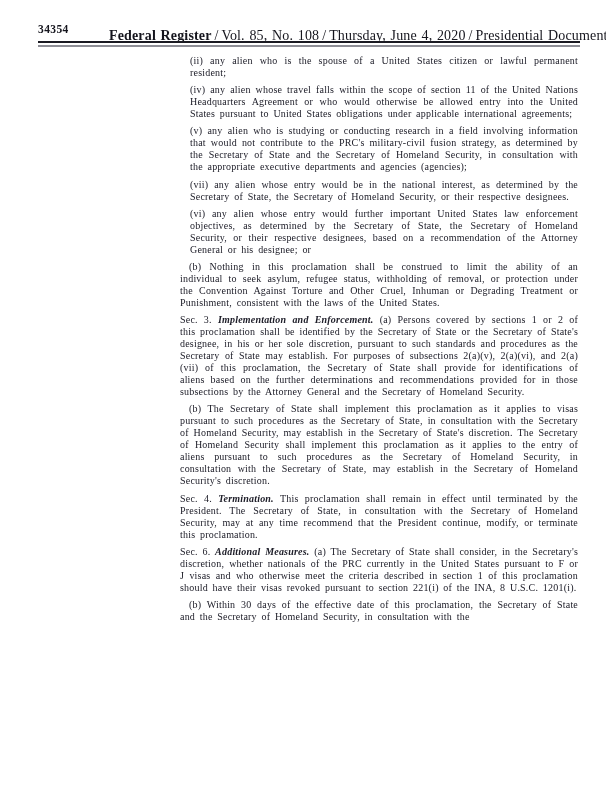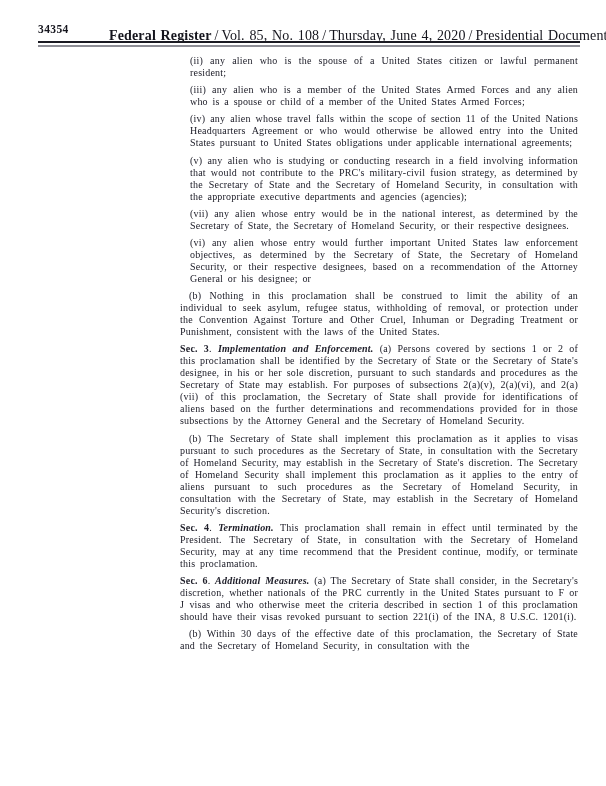--- a/index.html
+++ b/index.html
@@ -60,41 +60,40 @@
     line-height: 12px;
     color: #20202b;
     text-align: justify;
     letter-spacing: 0.2px;
     word-spacing: 2px;
   }
   p.para { margin: 0 0 5.2px 0; padding: 0; }
   p.sub { margin-left: 10px; }
   p.lettered { text-indent: 9px; }
   p.section { }
-  .bold { font-weight: bold; }
+  .bold { font-weight: normal; }
   .italic { font-style: italic; font-weight: bold; }
   .normal { }
 </style>
 </head>
 <body>
 
 <div class="page">
 
   <div class="header-pagenum">34354</div>
 
   <div class="header-title">
     <span class="bold">Federal Register</span><span> / Vol. 85, No. 108 / Thursday, June 4, 2020 / Presidential Documents</span>
   </div>
 
   <div class="rule-black"></div>
   <div class="rule-gray"></div>
 
   <div class="doc-body">
       <p class="para sub"><span class="normal">(ii) any alien who is the spouse of a United States citizen or lawful permanent resident;</span></p>
-      <p class="para sub"><span class="normal">(iii) any alien who is a member of the United States Armed Forces and any alien who is a spouse or child of a member of the United States Armed Forces;</span></p>
       <p class="para sub"><span class="normal">(iv) any alien whose travel falls within the scope of section 11 of the United Nations Headquarters Agreement or who would otherwise be allowed entry into the United States pursuant to United States obligations under applicable international agreements;</span></p>
       <p class="para sub"><span class="normal">(v) any alien who is studying or conducting research in a field involving information that would not contribute to the PRC's military-civil fusion strategy, as determined by the Secretary of State and the Secretary of Homeland Security, in consultation with the appropriate executive departments and agencies (agencies);</span></p>
       <p class="para sub"><span class="normal">(vii) any alien whose entry would be in the national interest, as determined by the Secretary of State, the Secretary of Homeland Security, or their respective designees.</span></p>
       <p class="para sub"><span class="normal">(vi) any alien whose entry would further important United States law enforcement objectives, as determined by the Secretary of State, the Secretary of Homeland Security, or their respective designees, based on a recommendation of the Attorney General or his designee; or</span></p>
       <p class="para lettered"><span class="normal">(b) Nothing in this proclamation shall be construed to limit the ability of an individual to seek asylum, refugee status, withholding of removal, or protection under the Convention Against Torture and Other Cruel, Inhuman or Degrading Treatment or Punishment, consistent with the laws of the United States.</span></p>
       <p class="para section"><span class="bold">Sec. 3</span><span class="normal">. </span><span class="italic">Implementation and Enforcement.</span><span class="normal"> (a) Persons covered by sections 1 or 2 of this proclamation shall be identified by the Secretary of State or the Secretary of State's designee, in his or her sole discretion, pursuant to such standards and procedures as the Secretary of State may establish. For purposes of subsections 2(a)(v), 2(a)(vi), and 2(a)(vii) of this proclamation, the Secretary of State shall provide for identifications of aliens based on the further determinations and recommendations provided for in those subsections by the Attorney General and the Secretary of Homeland Security.</span></p>
       <p class="para lettered"><span class="normal">(b) The Secretary of State shall implement this proclamation as it applies to visas pursuant to such procedures as the Secretary of State, in consultation with the Secretary of Homeland Security, may establish in the Secretary of State's discretion. The Secretary of Homeland Security shall implement this proclamation as it applies to the entry of aliens pursuant to such procedures as the Secretary of Homeland Security, in consultation with the Secretary of State, may establish in the Secretary of Homeland Security's discretion.</span></p>
       <p class="para section"><span class="bold">Sec. 4</span><span class="normal">. </span><span class="italic">Termination.</span><span class="normal"> This proclamation shall remain in effect until terminated by the President. The Secretary of State, in consultation with the Secretary of Homeland Security, may at any time recommend that the President continue, modify, or terminate this proclamation.</span></p>
       <p class="para section"><span class="bold">Sec. 6</span><span class="normal">. </span><span class="italic">Additional Measures.</span><span class="normal"> (a) The Secretary of State shall consider, in the Secretary's discretion, whether nationals of the PRC currently in the United States pursuant to F or J visas and who otherwise meet the criteria described in section 1 of this proclamation should have their visas revoked pursuant to section 221(i) of the INA, 8 U.S.C. 1201(i).</span></p>
       <p class="para lettered"><span class="normal">(b) Within 30 days of the effective date of this proclamation, the Secretary of State and the Secretary of Homeland Security, in consultation with the</span></p>

